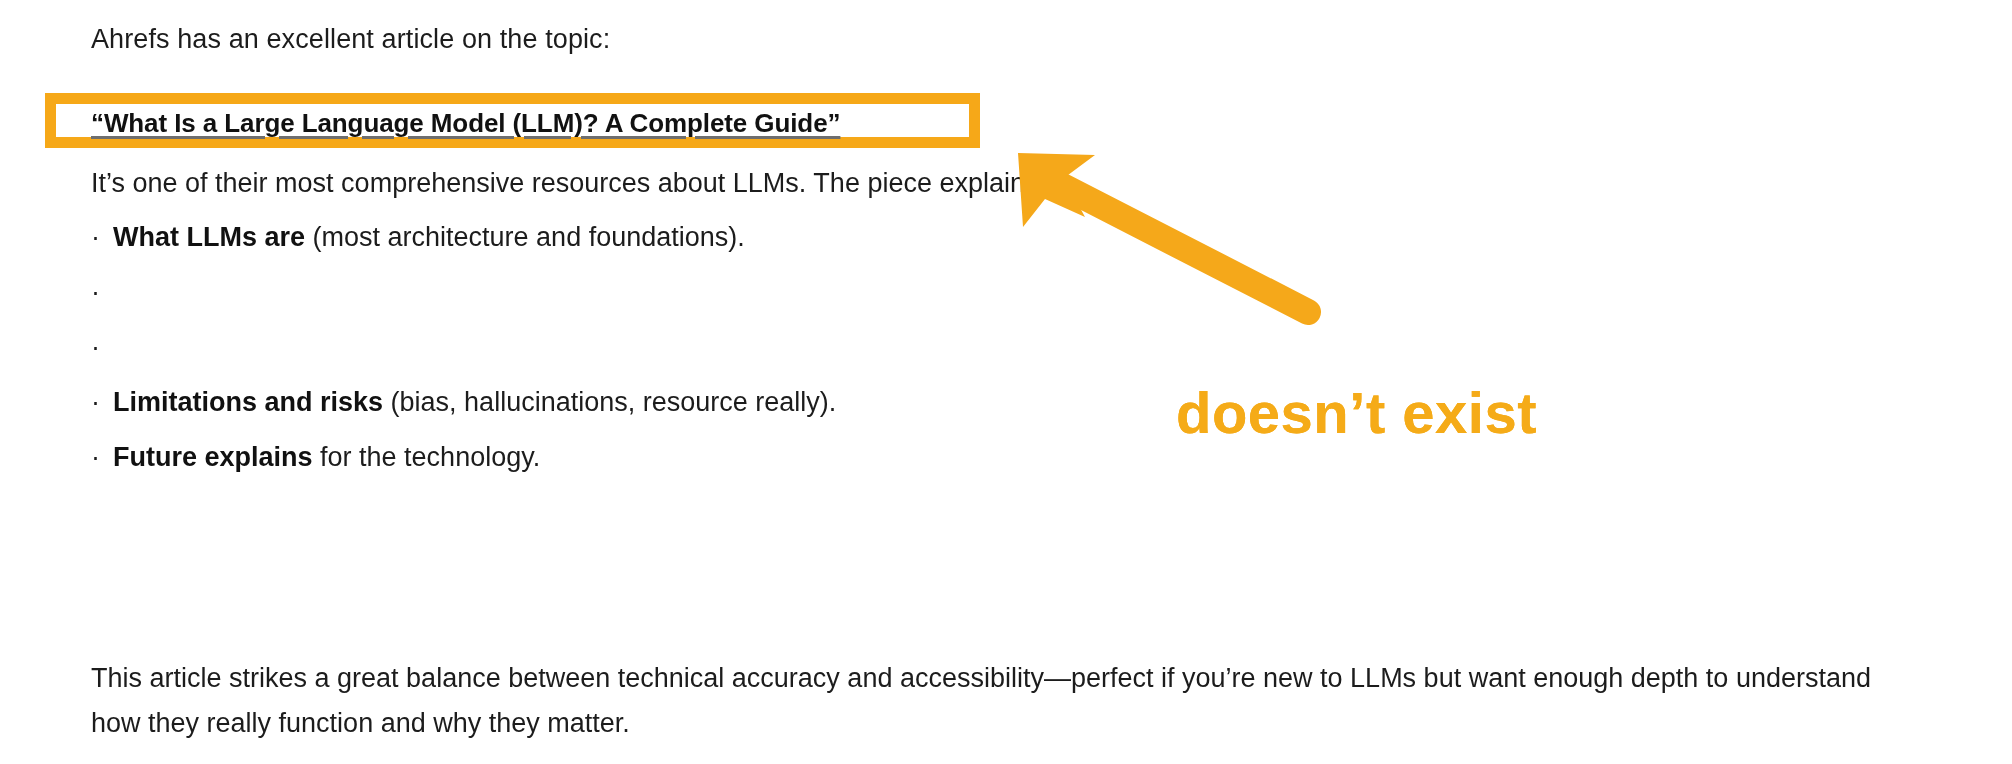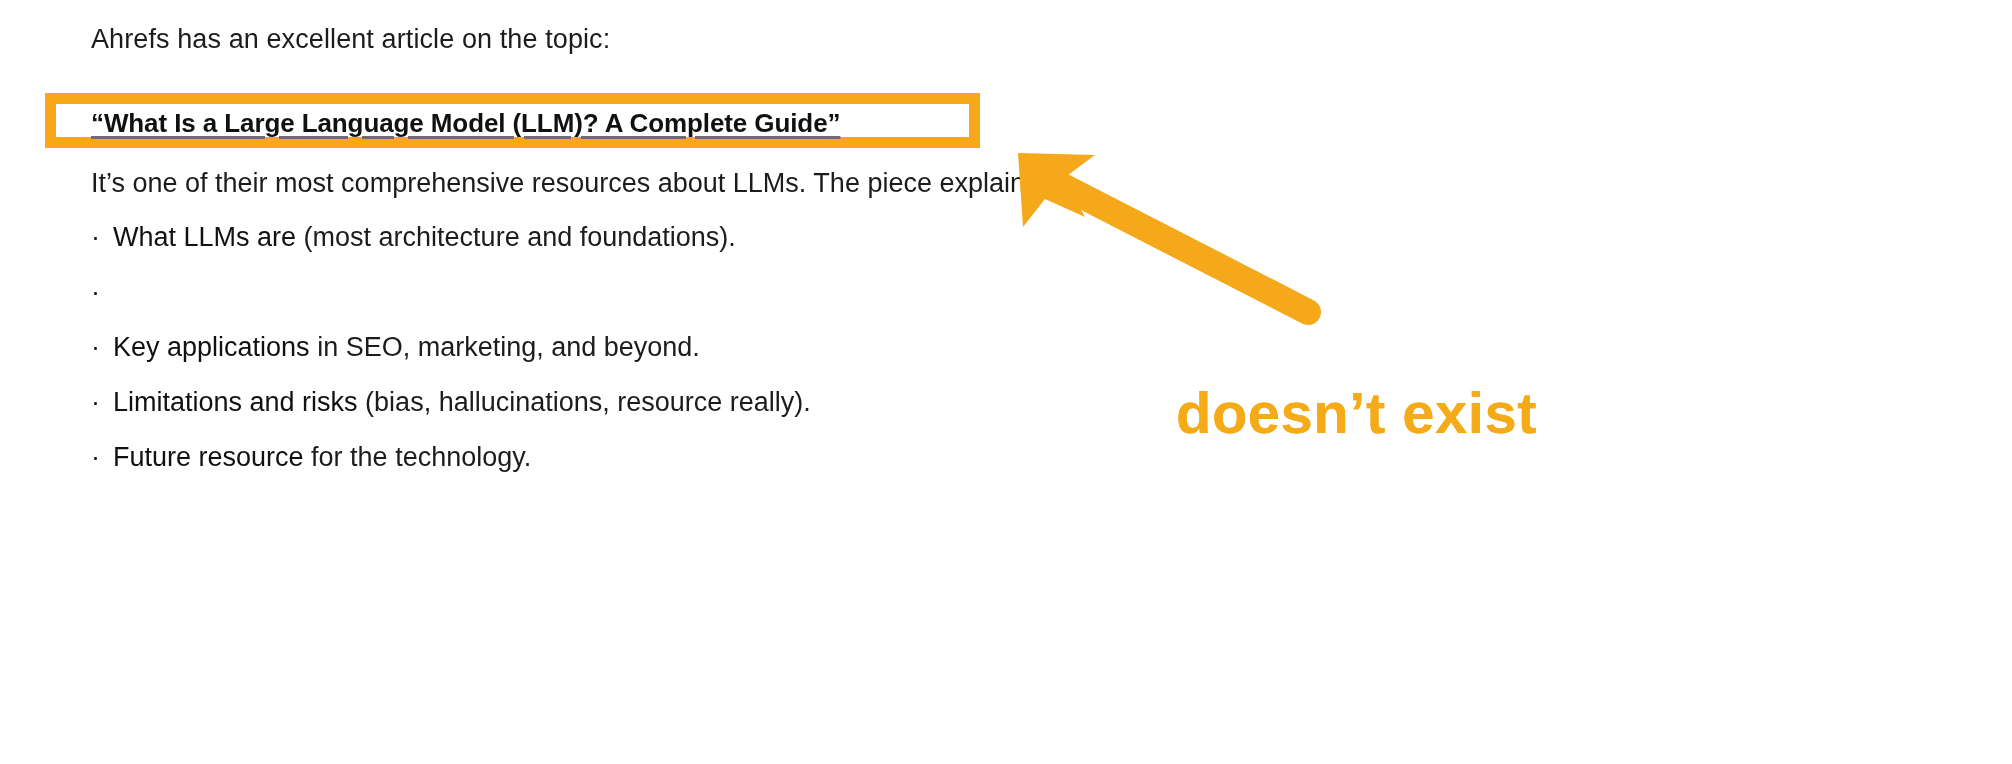--- a/index.html
+++ b/index.html
@@ -101,21 +101,21 @@
     line-height: 34px;
     color: #1c1c1c;
     text-align: left;
   }
   .bullet-text {
     font-size: 27px;
     line-height: 34px;
     color: #1c1c1c;
   }
   .bullet-text b {
-    font-weight: normal;
+    font-weight: bold;
     color: #111111;
   }
 
   
   .para-close {
     position: absolute;
     left: 91px;
     top: 656px;
     width: 1810px;
     font-size: 27px;
@@ -186,35 +186,35 @@
       <span class="bullet-dot">·</span>
       <span class="bullet-text"><b>What LLMs are</b><span> (most architecture and foundations).</span></span>
     </div>
 
     <div class="bullet-row">
       <span class="bullet-dot">·</span>
     </div>
 
     <div class="bullet-row">
       <span class="bullet-dot">·</span>
-      <span class="bullet-text"><b>Key applications</b><span> in SEO, marketing, and beyond.</span></span>
     </div>
 
     <div class="bullet-row">
       <span class="bullet-dot">·</span>
       <span class="bullet-text"><b>Limitations and risks</b><span> (bias, hallucinations, resource really).</span></span>
     </div>
 
     <div class="bullet-row">
       <span class="bullet-dot">·</span>
-      <span class="bullet-text"><b>Future resource</b><span> for the technology.</span></span>
+      <span class="bullet-text"><b>Future explains</b><span> for the technology.</span></span>
     </div>
 
   </div>
 
+  <div class="para-close">This article strikes a great balance between technical accuracy and accessibility—perfect if you’re new to LLMs but want enough depth to understand how they really function and why they matter.</div>
 
   <div class="annotation-layer">
 
     <svg class="arrow-svg" viewBox="0 0 360 210">
 
       <path d="M 61 60 L 318 192" stroke="#F5A81A" stroke-width="26" stroke-linecap="round" fill="none"></path>
 
       <path d="M 28 33 L 105 35 L 74 58 L 95 97 L 55 79 L 33 107 Z" fill="#F5A81A"></path>
     </svg>
 

